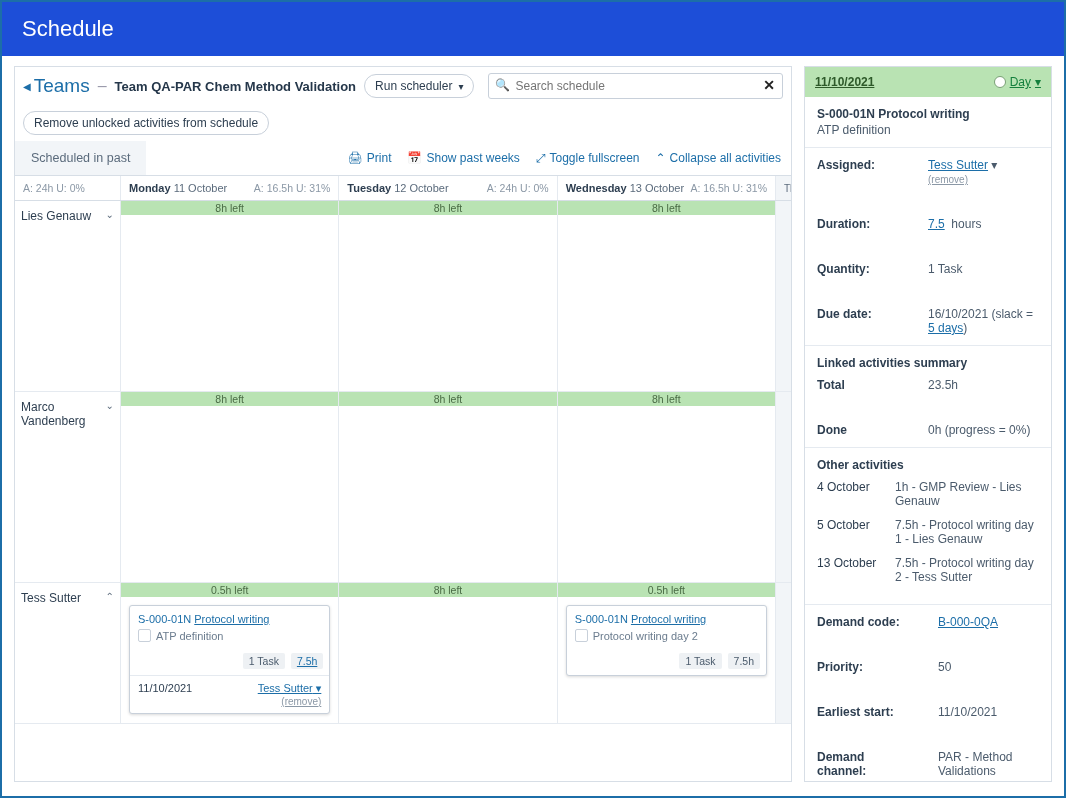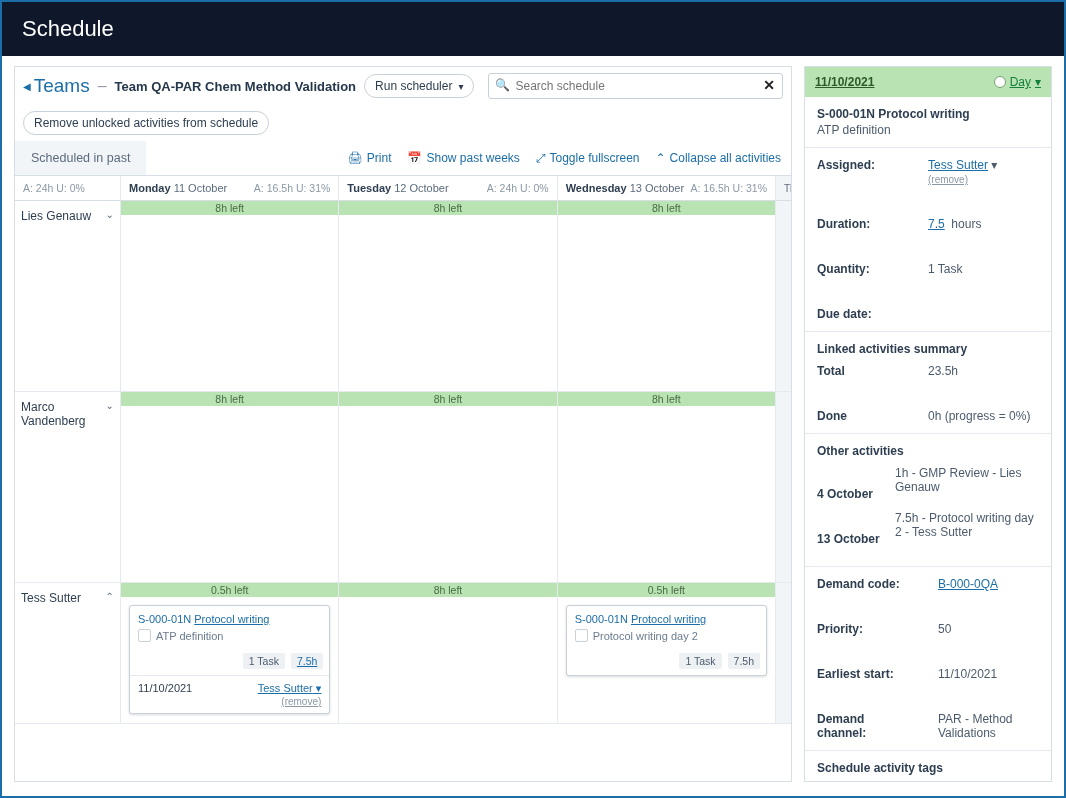--- a/index.html
+++ b/index.html
@@ -1,17 +1,17 @@
 <!DOCTYPE html>
 <html><head>
 <meta charset="utf-8">
 <style>
   * { box-sizing: border-box; margin: 0; padding: 0; font-family: -apple-system, BlinkMacSystemFont, "Segoe UI", Arial, sans-serif; }
   body { background: #fff; width: 1066px; height: 798px; overflow: hidden; border: 2px solid #1c6ea8; }
-  .header { background: #0f172a; color: #fff; padding: 14px 20px; font-size: 22px; font-weight: 300; }
+  .header { background: #1d4ed8; color: #fff; padding: 14px 20px; font-size: 22px; font-weight: 300; }
   .main { display: flex; gap: 12px; padding: 10px 12px 12px 12px; height: calc(100% - 56px); }
   .left { flex: 1; background: #fff; display:flex; flex-direction:column; min-width:0; }
   .right { width: 248px; border:1px solid #d7dee6; background:#fff; overflow-y:auto; font-size:12px;}
   .toolbar1 { display:flex; align-items:center; gap:8px; padding:6px 8px; border:1px solid #d7dee6; border-bottom:none;}
   .teams-link { color:#1c6ea8; font-size:19px; display:flex; align-items:center; gap:3px;}
   .teams-link::before { content:"◀"; font-size:10px;}
   .team-name { font-weight:600; font-size:13px; color:#25374a;}
   .sep { color:#99a;}
   .btn { border:1px solid #c8d0da; background:#fff; color:#2d3e50; font-size:12px; padding:4px 10px; border-radius:12px; cursor:pointer; display:inline-flex; align-items:center; gap:4px;}
   .btn.caret::after { content:"▾"; font-size:10px; margin-left:2px;}
@@ -54,21 +54,21 @@
   .rp-head .mode { color:#15803d; text-decoration:underline; display:flex; align-items:center; gap:4px;}
   .rp-head .mode::before { content:""; width:10px; height:10px; border:1px solid #7aa076; border-radius:50%; background:#fff; display:inline-block;}
   .rp-sec { padding:10px 12px; border-bottom:1px solid #e5eaf0;}
   .rp-title { font-weight:600; color:#2d3e50; margin-bottom:2px;}
   .rp-sub { color:#4b5b6c;}
   .kv { display:grid; grid-template-columns: 80px 1fr; row-gap:10px; column-gap:8px;gap:31px;}
   .kv .k { color:#2d3e50; font-weight:600;}
   .kv .v { color:#4b5b6c;}
   .rp-h { font-weight:600; color:#2d3e50; margin-bottom:8px;}
   .act-list .item { display:grid; grid-template-columns:70px 1fr; gap:8px; margin-bottom:10px;}
-  .act-list .d { font-weight:700; color:#2d3e50;margin-top:21px;}
+  .act-list .d { font-weight:400; color:#2d3e50;}
   .act-list .t { color:#4b5b6c;}
   .tag-add { color:#8b98a6; text-decoration:underline; cursor:pointer;}
   .scroll-th { background:#f2f5f8; border-left:1px solid #e5eaf0;}
   .up-row { display:flex; justify-content:space-between; align-items:stretch; border:1px solid #d7dee6; border-top:none;}
   .tabs-left { display:flex;}
 </style>
 </head>
 <body>
 
 <div class="header">Schedule</div>
@@ -235,37 +235,42 @@
     </div>
     <div class="rp-sec">
       <div class="kv">
         <div class="k">Assigned:</div>
         <div class="v"><span class="link">Tess Sutter</span> ▾ <span class="muted-link">(remove)</span></div>
         <div class="k">Duration:</div>
         <div class="v"><span class="link">7.5</span>&nbsp;&nbsp;<span>hours</span></div>
         <div class="k">Quantity:</div>
         <div class="v">1 Task</div>
         <div class="k">Due date:</div>
+        <div class="v"><span>16/10/2021 (slack = </span><span class="link">5 days</span><span>)</span></div>
       </div>
     </div>
     <div class="rp-sec">
       <div class="rp-h">Linked activities summary</div>
       <div class="kv">
         <div class="k">Total</div>
         <div class="v">23.5h</div>
         <div class="k">Done</div>
         <div class="v">0h (progress = 0%)</div>
       </div>
     </div>
     <div class="rp-sec">
       <div class="rp-h">Other activities</div>
       <div class="act-list">
         <div class="item">
             <div class="d">4 October</div>
             <div class="t">1h - GMP Review - Lies Genauw</div>
+          </div>
+        <div class="item">
+            <div class="d">5 October</div>
+            <div class="t">7.5h - Protocol writing day 1 - Lies Genauw</div>
           </div>
         <div class="item">
             <div class="d">13 October</div>
             <div class="t">7.5h - Protocol writing day 2 - Tess Sutter</div>
           </div>
       </div>
     </div>
     <div class="rp-sec">
       <div class="kv" style="grid-template-columns:90px 1fr">
         <div class="k">Demand code:</div>

